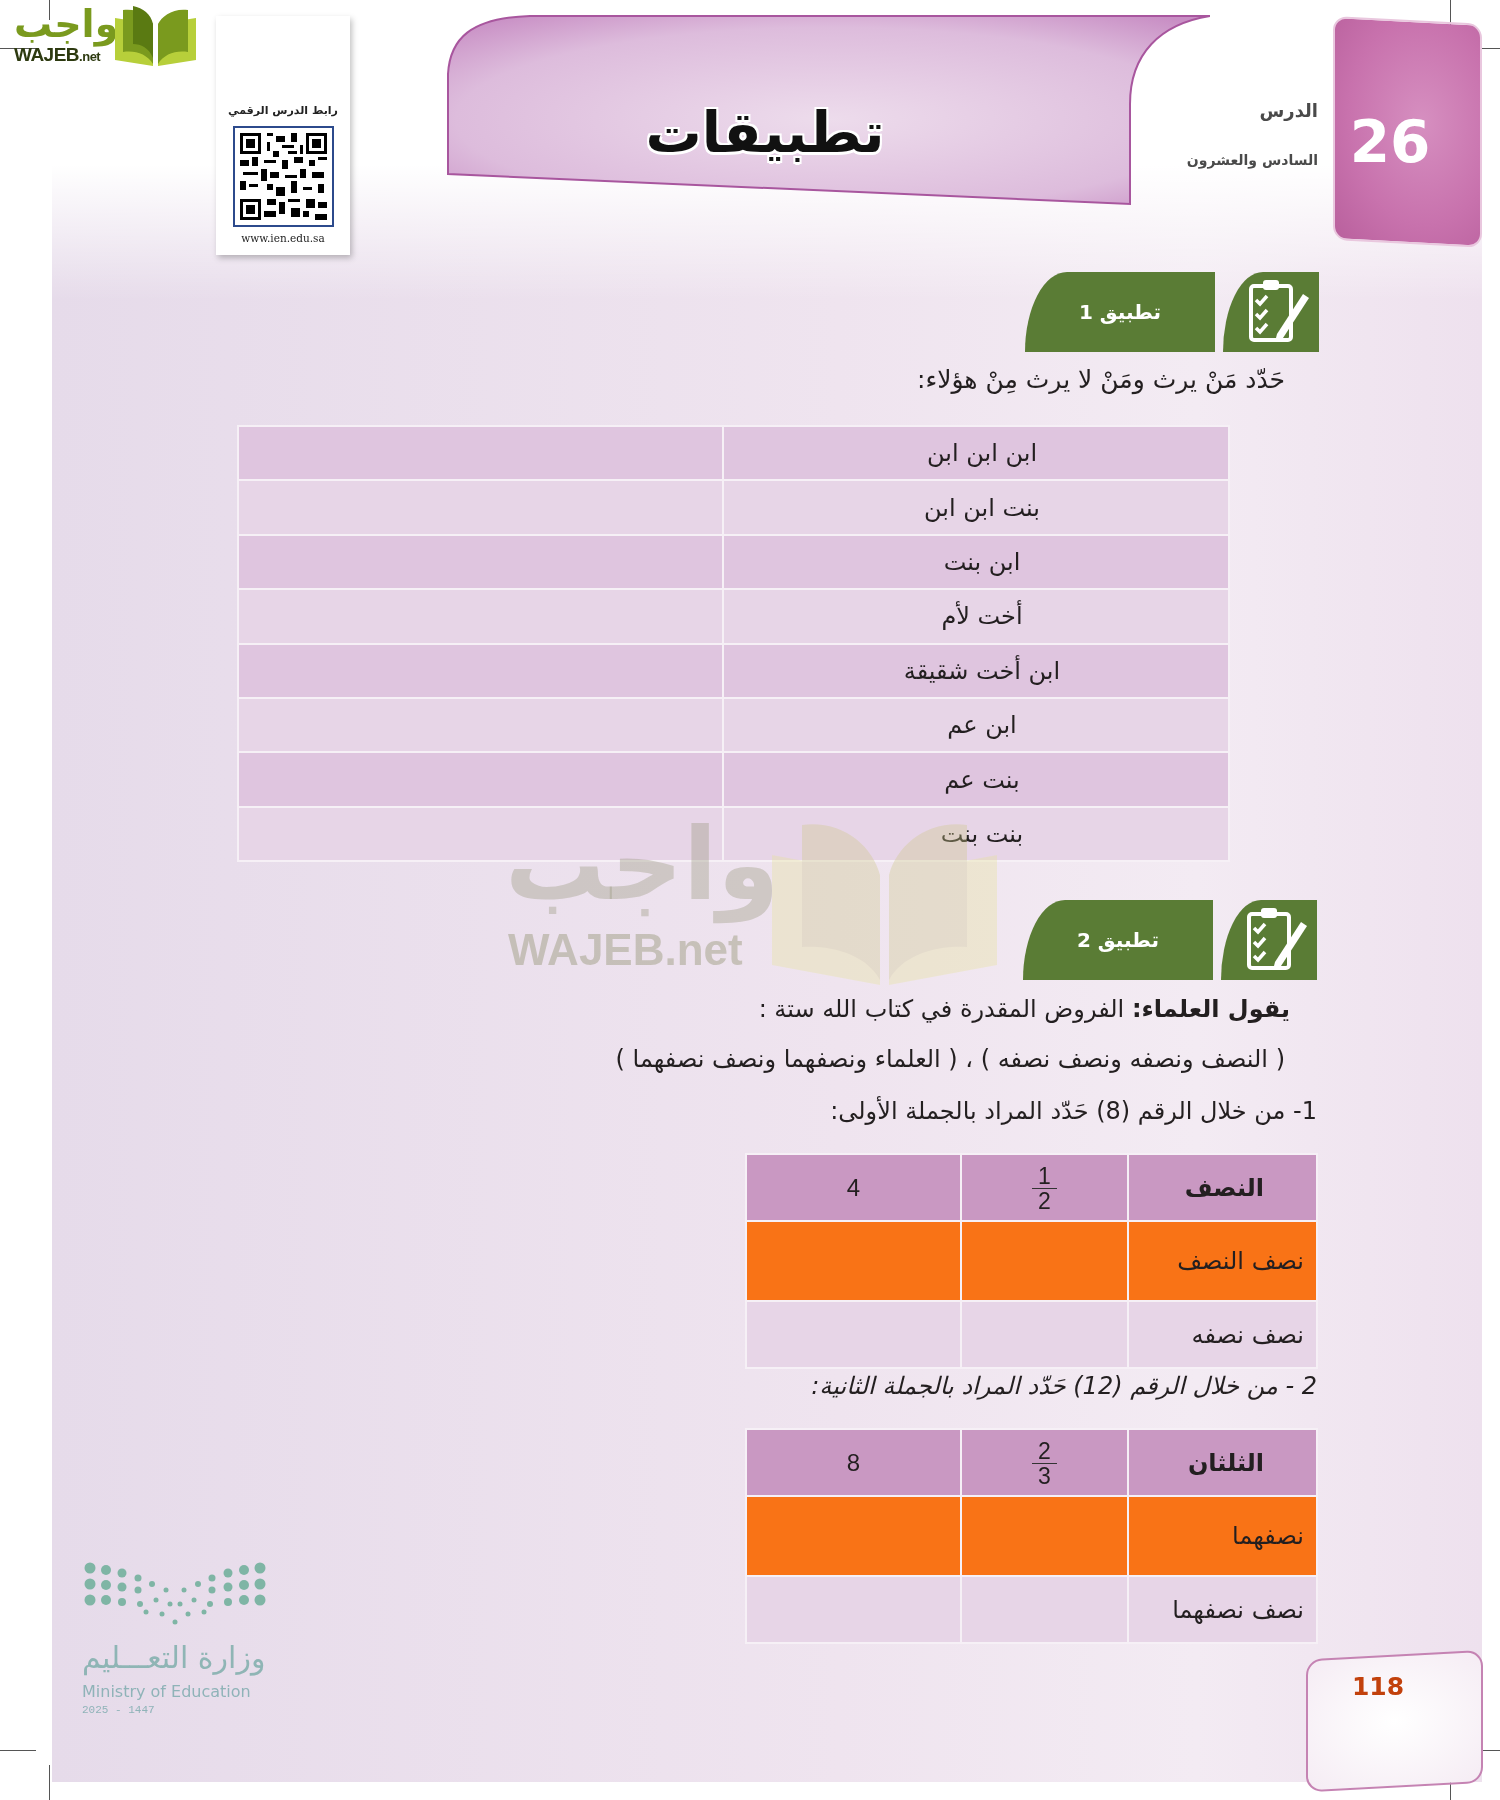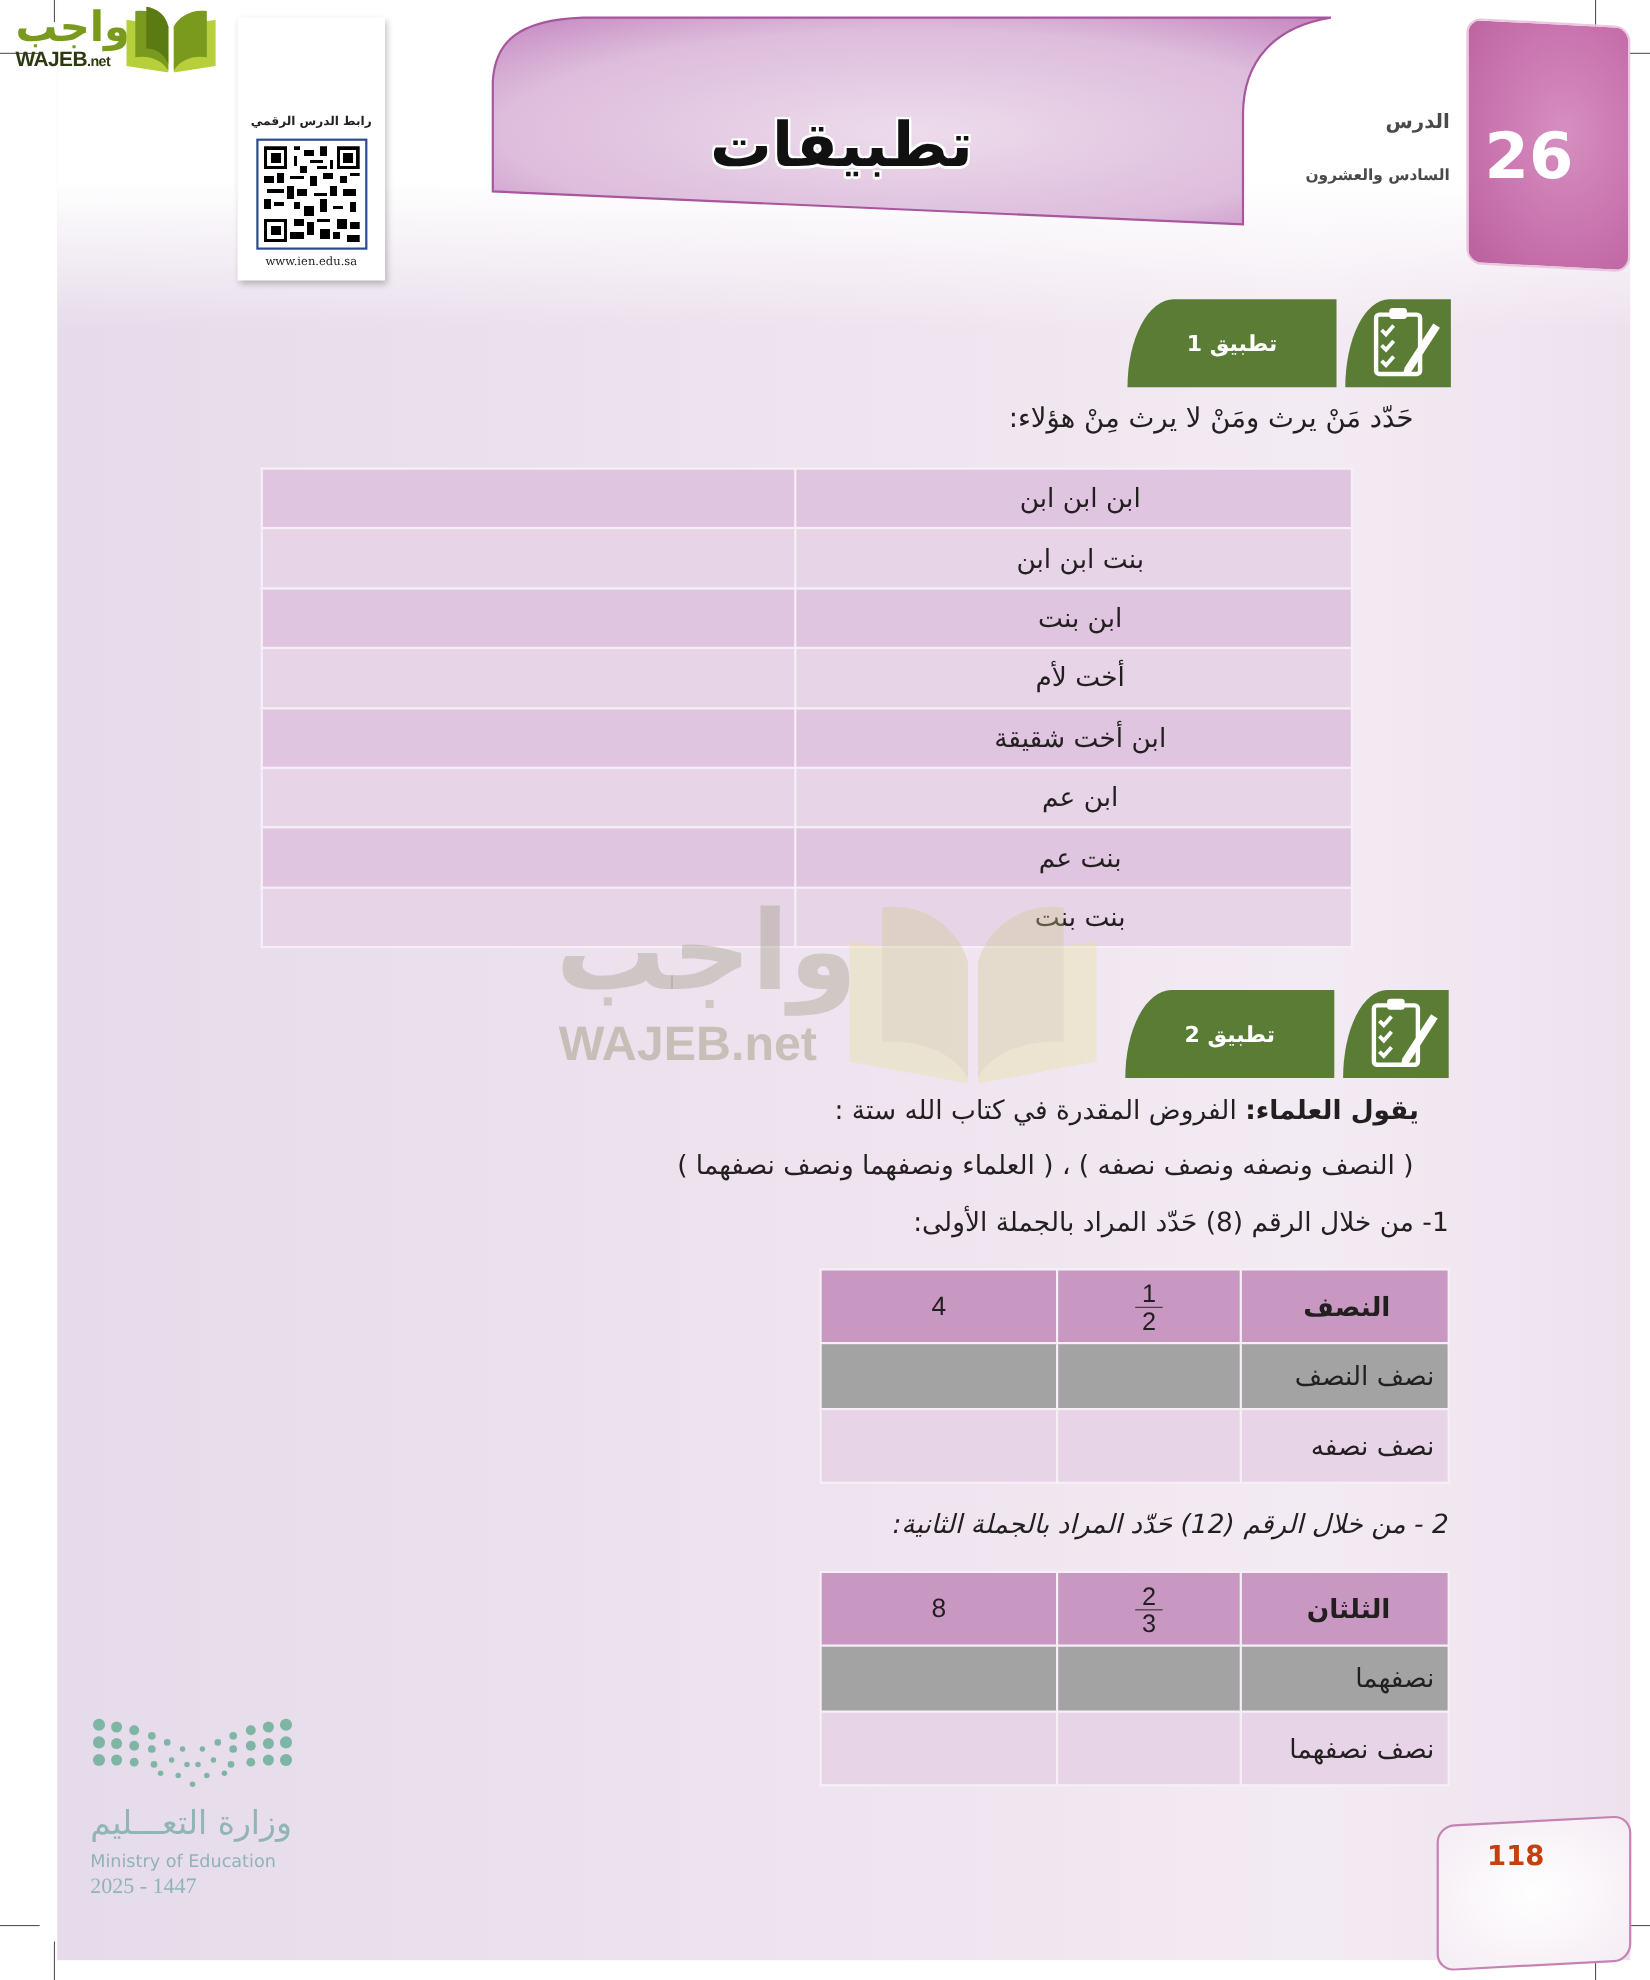--- a/index.html
+++ b/index.html
@@ -60,39 +60,39 @@
   .table1 { position: absolute; left: 237px; top: 425px; width: 993px; border-collapse: collapse; direction: rtl; }
   .table1 td { height: 54.4px; border: 2px solid #f6f0f6; font-size: 24px; text-align: center; }
   .table1 tr:nth-child(odd) td { background: #dfc5df; }
   .table1 tr:nth-child(even) td { background: #e7d5e7; }
   .table1 td.c1 { width: 506px; padding-left: 12px; }
 
   
   .frac-table { position: absolute; left: 745px; width: 573px; border-collapse: collapse; direction: rtl; }
   .frac-table td { border: 2px solid #f6f0f6; font-size: 24px; }
   .frac-table tr.head td { background: #c998c2; height: 67px; }
-  .frac-table tr.r1 td { background: #a3a3a3; height: 60px; margin-left: 38px; }
+  .frac-table tr.r1 td { background: #f97316; height: 80px; margin-left: 38px; }
   .frac-table tr.r2 td { background: #e7d5e7; height: 67px; }
   .frac-table td.k { width: 189px; text-align: right; padding-right: 12px; }
   .frac-table td.k.bold { font-weight: bold; padding-right: 52px; }
   .frac-table td.f { width: 167px; text-align: center; }
   .frac-table td.v { text-align: center; font-family: "Liberation Sans", sans-serif; font-size: 24px; }
   .fraction { display: inline-flex; flex-direction: column; align-items: center; font-family: "Liberation Sans", sans-serif; font-size: 23px; line-height: 24px; }
   .fraction .num { border-bottom: 1.5px solid #333; padding: 0 6px; }
 
   
   .wm-ar { position: absolute; left: 505px; top: 810px; font-weight: bold; font-size: 100px; color: rgba(150,150,120,0.35); direction: rtl; line-height: 110px; }
   .wm-en { position: absolute; left: 508px; top: 925px; font-family: "Liberation Sans", sans-serif; font-weight: bold; font-size: 44px; color: rgba(150,150,120,0.45); }
   .wm-book { position: absolute; left: 772px; top: 815px; width: 225px; height: 170px; opacity: 0.35; }
 
   
   .moe { position: absolute; left: 82px; top: 1560px; width: 190px; height: 170px; }
   .moe-ar { position: absolute; left: 0; top: 80px; width: 186px; text-align: left; font-size: 30px; color: #8fb5b5; direction: rtl; letter-spacing: 1px; }
   .moe-en { position: absolute; left: 0; top: 122px; font-family: "DejaVu Sans", sans-serif; font-size: 16px; color: #8fb3b8; }
-  .moe-year { position: absolute; left: 0; top: 144px; font-family: Liberation Serif, serif; font-size: 20px; color: #8fb3b8; }
+  .moe-year { position: absolute; left: 0; top: 144px; font-family: Liberation Mono, monospace; font-size: 11px; color: #8fb3b8; }
 
   
   .pagenum-box { position: absolute; left: 1306px; top: 1650px; width: 177px; height: 133px;
     border: 2.5px solid #c583b3; border-radius: 16px; transform: skewY(-3deg); transform-origin: right top;
     background: radial-gradient(ellipse at center, #ffffff 0%, #f5ecf4 100%); }
   .pagenum { position: absolute; left: 1338px; top: 1672px; width: 80px; text-align: center; font-family: "DejaVu Sans", sans-serif; font-weight: bold; font-size: 25px; color: #c2410c; }
 </style>
 </head>
 <body>
 

